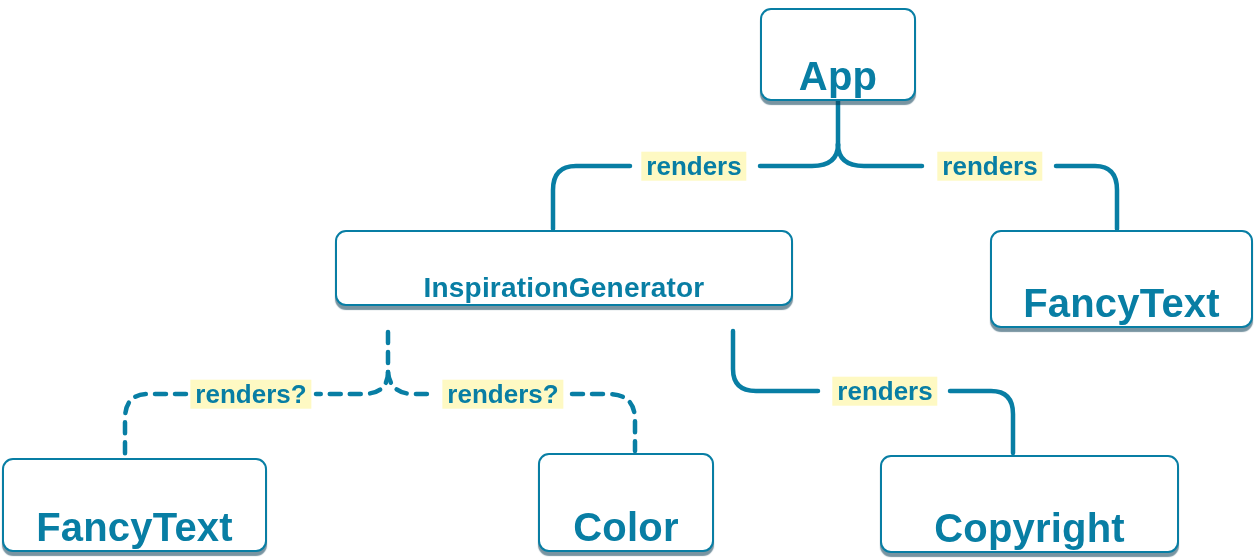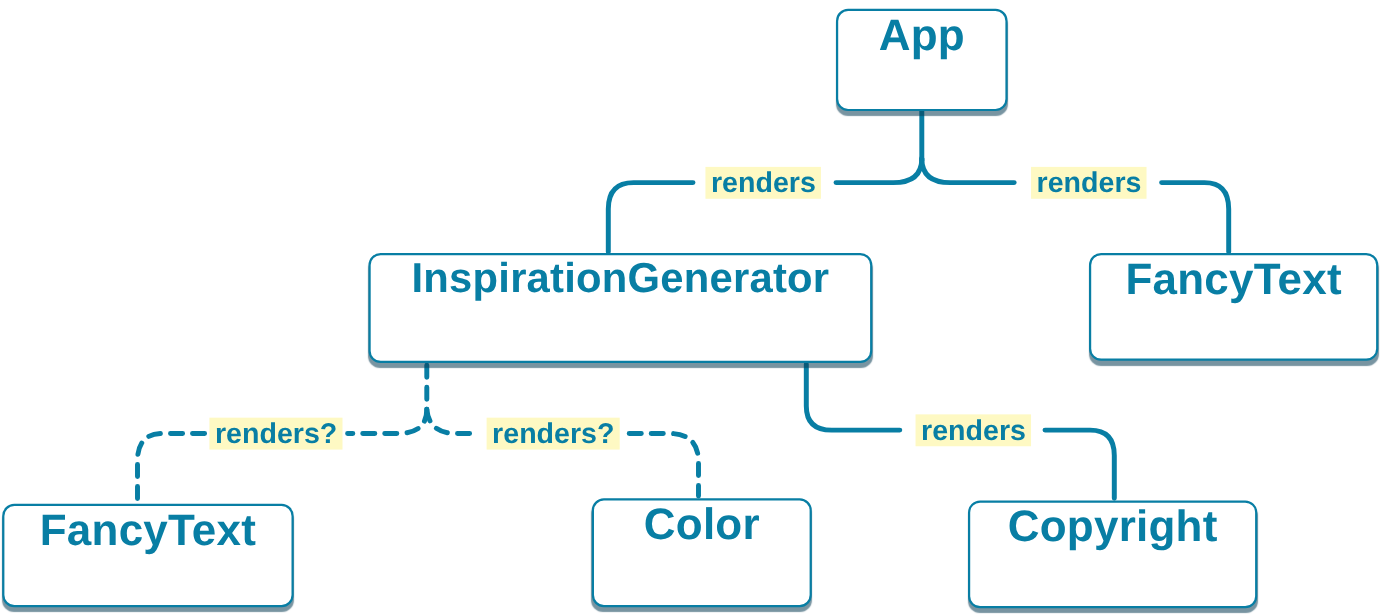--- a/index.html
+++ b/index.html
@@ -33,33 +33,33 @@
     stroke-dasharray: 11 9;
   }
   .node {
     position: absolute;
     box-sizing: border-box;
     background: #ffffff;
     border: 2.5px solid #087ea4;
     border-radius: 11px;
     box-shadow: 0 4px 1px rgba(10, 60, 84, 0.55);
     display: flex;
-    align-items: flex-start;
+    align-items: flex-end;
     justify-content: center;
     color: #087ea4;
     font-size: 40px;
     font-weight: 600;
     letter-spacing: 0.2px;
   }
   .node-app          { left: 760px; top: 8px;   width: 156px; height: 93px; }
-  .node-inspiration  { left: 335px; top: 230px; width: 458px; height: 100px; font-size: 38px; }
+  .node-inspiration  { left: 335px; top: 230px; width: 458px; height: 76px; font-size: 28px; }
   .node-fancy-top    { left: 990px; top: 230px; width: 263px; height: 98px; }
   .node-fancy-bottom { left: 2px;   top: 458px; width: 265px; height: 94px; }
-  .node-color        { left: 538px; top: 453px; width: 200px; height: 99px; }
-  .node-copyright    { left: 880px; top: 455px; width: 263px; height: 98px; }
+  .node-color        { left: 538px; top: 453px; width: 176px; height: 99px; }
+  .node-copyright    { left: 880px; top: 455px; width: 299px; height: 98px; }
   .edge-label {
     position: absolute;
     transform: translate(-50%, -50%);
     color: #087ea4;
     background: #fef9c3;
     font-size: 26px;
     font-weight: 700;
     padding: 0 5px;
     white-space: nowrap;
     line-height: 1.1;

